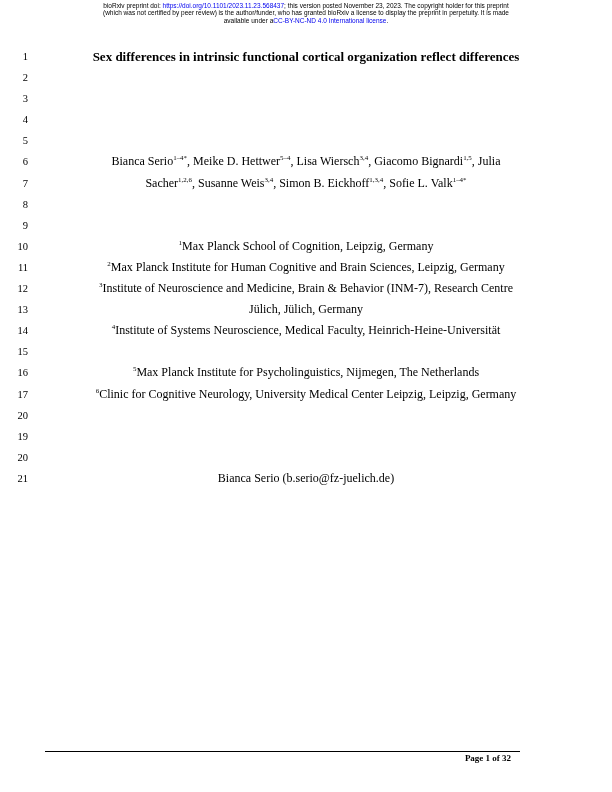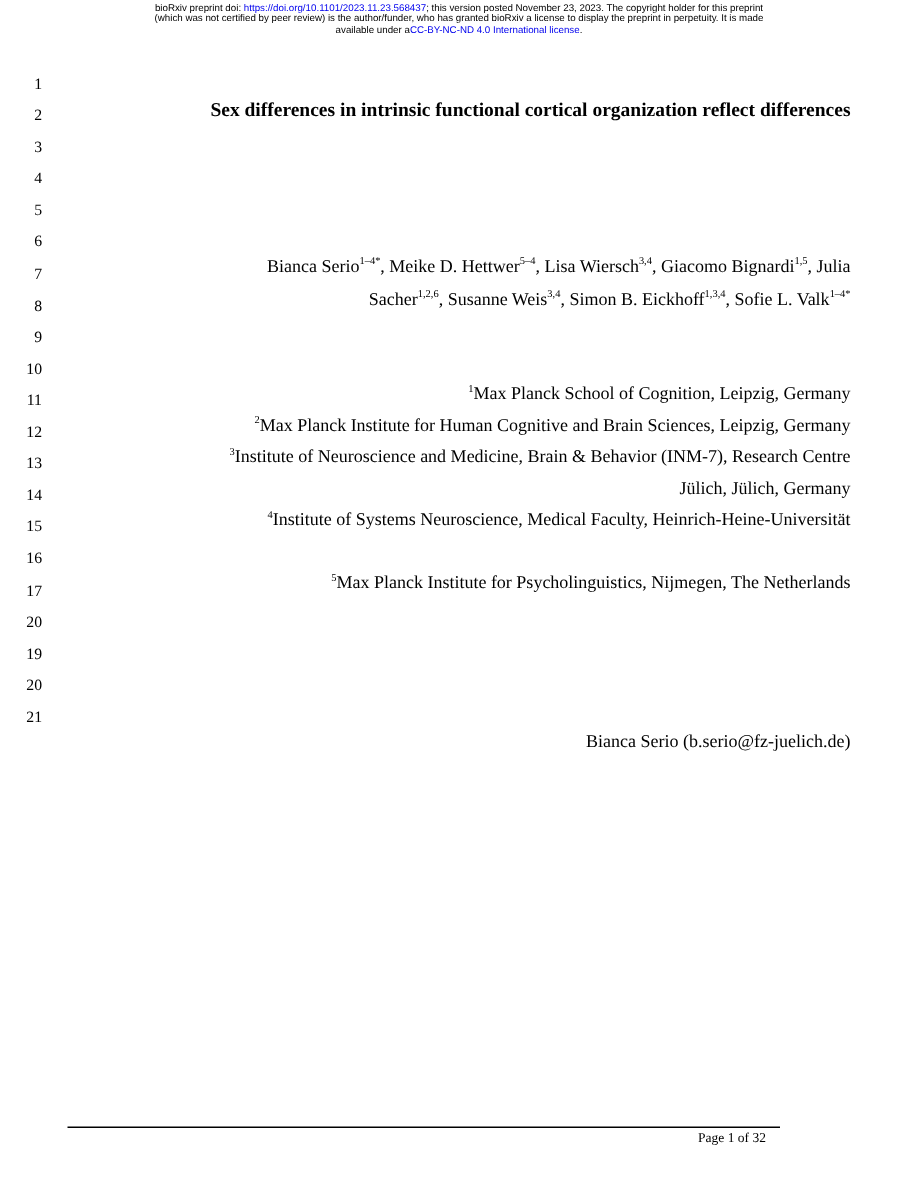--- a/index.html
+++ b/index.html
@@ -35,41 +35,41 @@
   .line { position: relative; height: 21.1px; }
   .line .num {
     position: absolute;
     left: 0; top: 0; width: 28px; height: 21.1px;
     line-height: 21.1px;
     text-align: right;
     font-size: 10.5px;
   }
   .line .content {
     position: absolute;
-    left: 45px; top: 16px; width: 522px; height: 21.1px;
+    left: 45px; top: 0; width: 522px; height: 21.1px;
     line-height: 21.1px;
-    text-align: right;
+    text-align: center;
     font-size: 12px;
     white-space: nowrap;
   }
   .line.title .content { font-weight: bold; font-size: 13px; }
   .sup { font-size: 0.58em; vertical-align: super; line-height: 0; }
   
   .footer-rule {
     position: absolute;
     left: 45px; top: 751px; width: 475px;
     border-top: 1px solid #000000;
     height: 0;
   }
   .page-label {
     position: absolute;
     left: 428px; top: 753px; width: 120px;
     text-align: center;
     font-size: 9px;
-    font-weight: normal;
+    font-weight: bold;
     font-family: "Liberation Serif", serif;
   }
 </style>
 </head>
 <body>
 
 <div class="preprint-header">
     <div><span>bioRxiv preprint doi: </span><span class="hdr-link" style="color: rgb(0, 0, 238);">https://doi.org/10.1101/2023.11.23.568437</span><span>; this version posted November 23, 2023. The copyright holder for this preprint</span></div>
     <div><span>(which was not certified by peer review) is the author/funder, who has granted bioRxiv a license to display the preprint in perpetuity. It is made</span></div>
     <div><span>available under a</span><span class="hdr-link" style="color: rgb(0, 0, 238);">CC-BY-NC-ND 4.0 International license</span><span>.</span></div>
@@ -133,20 +133,21 @@
     </div>
     <div class="line">
       <div class="num">15</div>
     </div>
     <div class="line">
       <div class="num">16</div>
       <div class="content"><span class="sup">5</span><span>Max Planck Institute for Psycholinguistics, Nijmegen, The Netherlands</span></div>
     </div>
     <div class="line">
       <div class="num">17</div>
+      <div class="content"><span class="sup">6</span><span>Clinic for Cognitive Neurology, University Medical Center Leipzig, Leipzig, Germany</span></div>
     </div>
     <div class="line">
       <div class="num">20</div>
       <div class="content"></div>
     </div>
     <div class="line">
       <div class="num">19</div>
       <div class="content"></div>
     </div>
     <div class="line">

